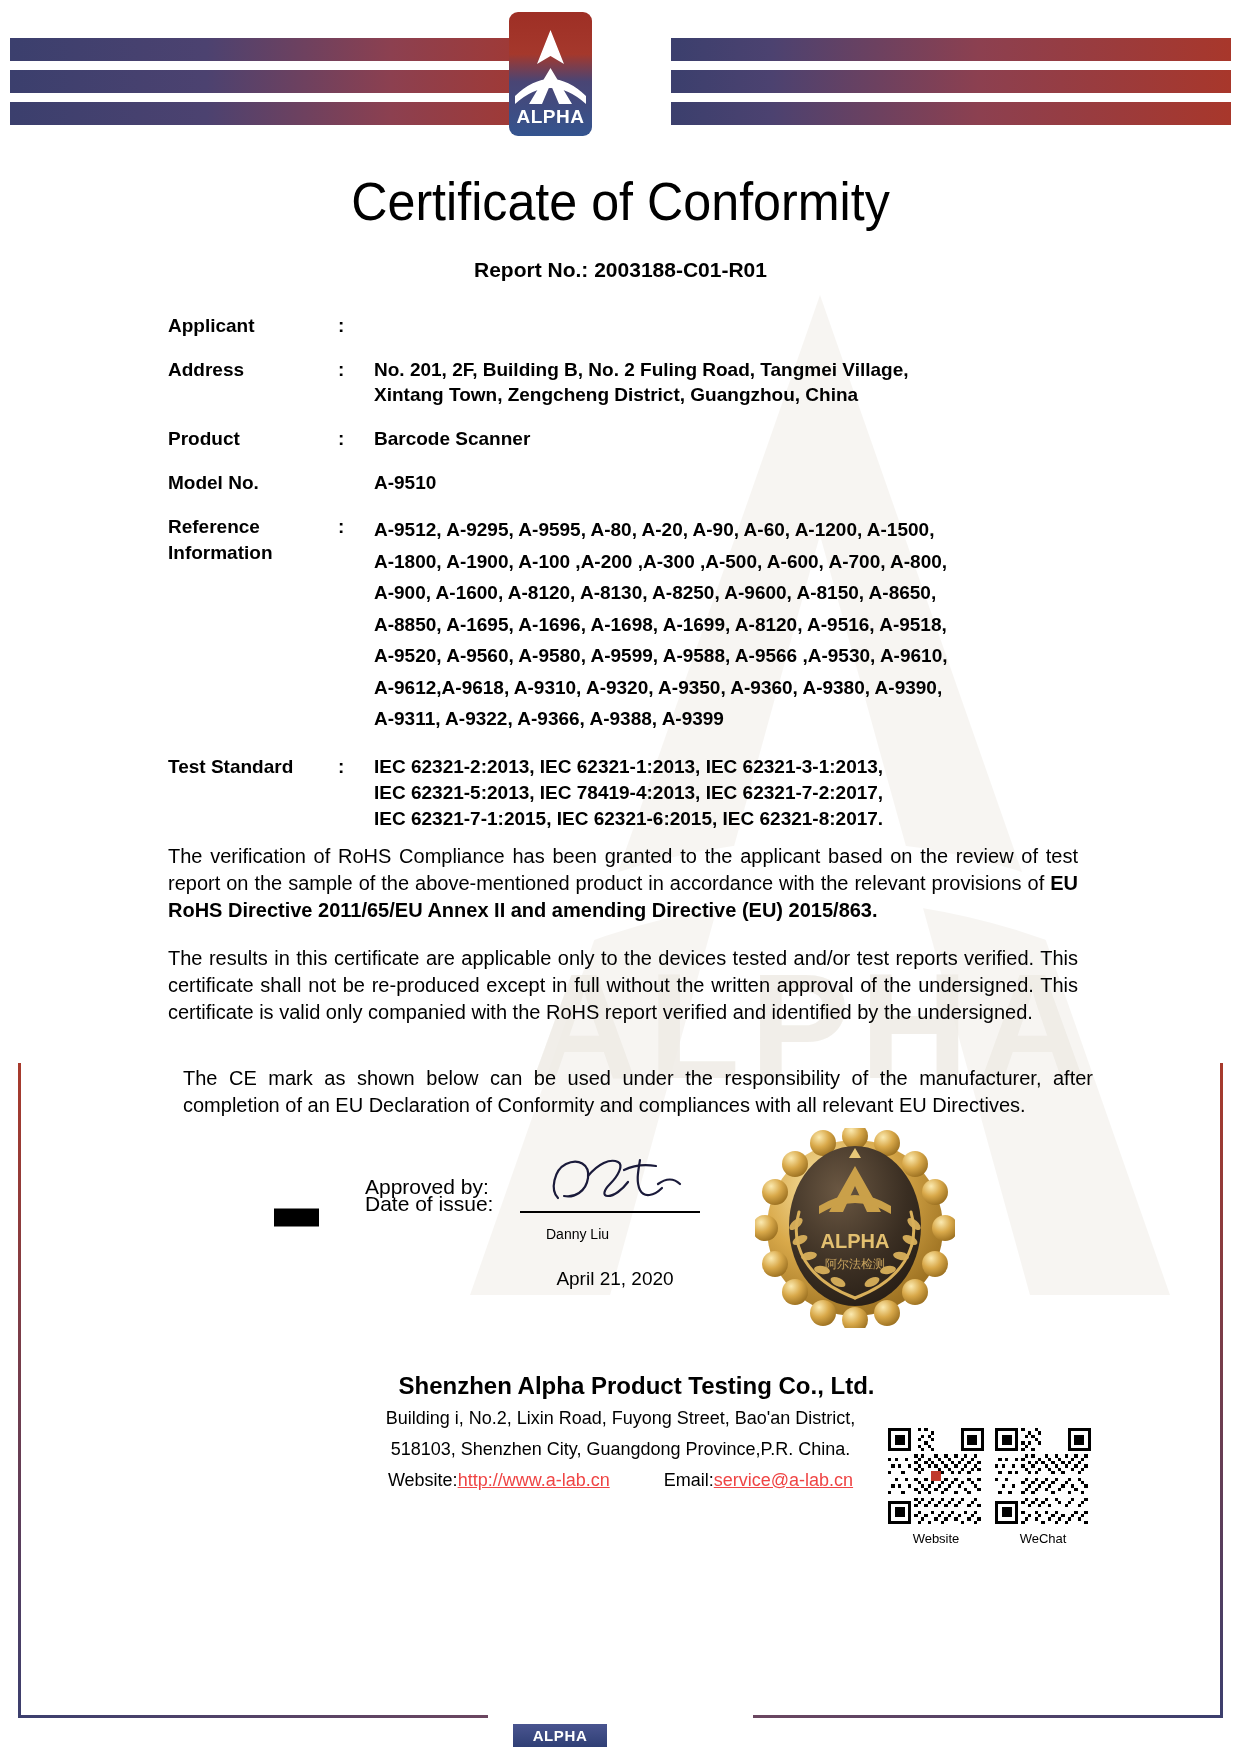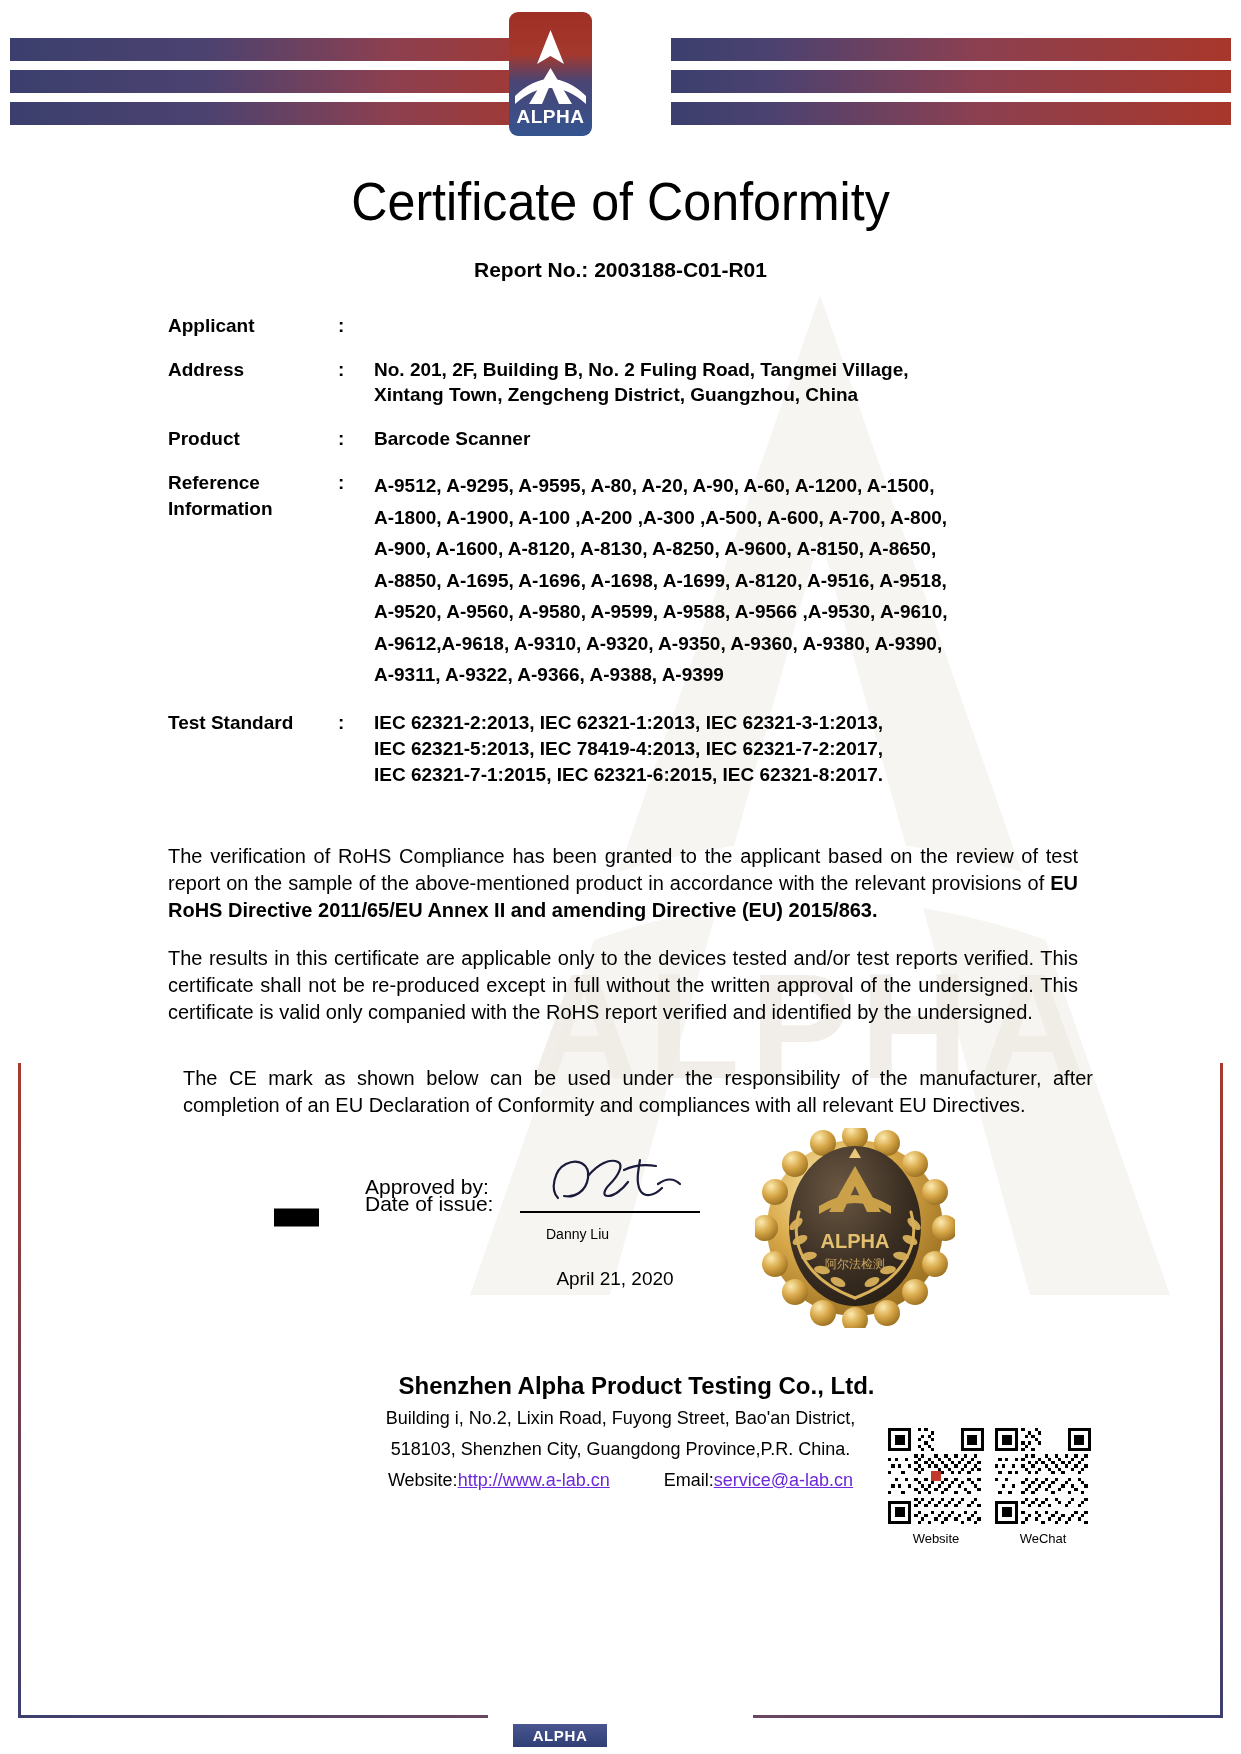--- a/index.html
+++ b/index.html
@@ -102,21 +102,21 @@
   .date-label{position:absolute;left:365px;top:1192px;font-size:21px;}
   .date-value{position:absolute;left:520px;top:1268px;width:190px;text-align:center;font-size:19px;}
 
   
   .seal{position:absolute;left:755px;top:1128px;width:200px;height:200px;}
 
   
   .foot{position:absolute;left:0;top:1372px;width:1241px;text-align:center;}
   .foot-name{font-size:24px;font-weight:bold;padding-left:32px;}
   .foot-line{font-size:18px;line-height:25px;margin-top:6px;}
-  .foot-line a{color:#6d28d9;text-decoration:underline;}
+  .foot-line a{color:#ef4444;text-decoration:underline;}
   .foot-gap{display:inline-block;width:44px;}
 
   
   .qr-wrap{position:absolute;top:1428px;}
   .qr-a{left:888px;} .qr-b{left:995px;}
   .qr-cap{width:96px;text-align:center;font-size:13px;margin-top:3px;}
 
   
   .bottom-tag{
     position:absolute;left:513px;top:1724px;width:94px;height:23px;
@@ -180,20 +180,27 @@
     </div>
 
     <div class="frow">
       <div class="flabel">Product</div>
       <div class="fcolon">:</div>
       <div class="fval">
         <span class="ln">Barcode Scanner</span>
       </div>
     </div>
 
+    <div class="frow">
+      <div class="flabel">Model No.</div>
+      <div class="fcolon"></div>
+      <div class="fval">
+        <span class="ln">A-9510</span>
+      </div>
+    </div>
 
     <div class="frow ref-row">
       <div class="flabel">
         <span class="ref-label-2">Reference</span>
         <span class="ref-label-2">Information</span>
       </div>
       <div class="fcolon">:</div>
       <div class="fval">
         <span class="ln">A-9512,  A-9295,  A-9595,  A-80,  A-20,  A-90,  A-60,  A-1200,  A-1500,</span>
         <span class="ln">A-1800,  A-1900,  A-100 ,A-200 ,A-300 ,A-500,  A-600,  A-700,  A-800,</span>

